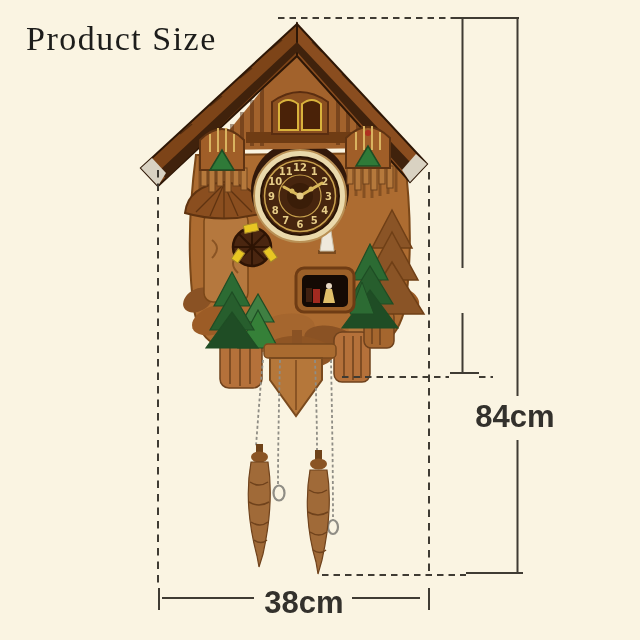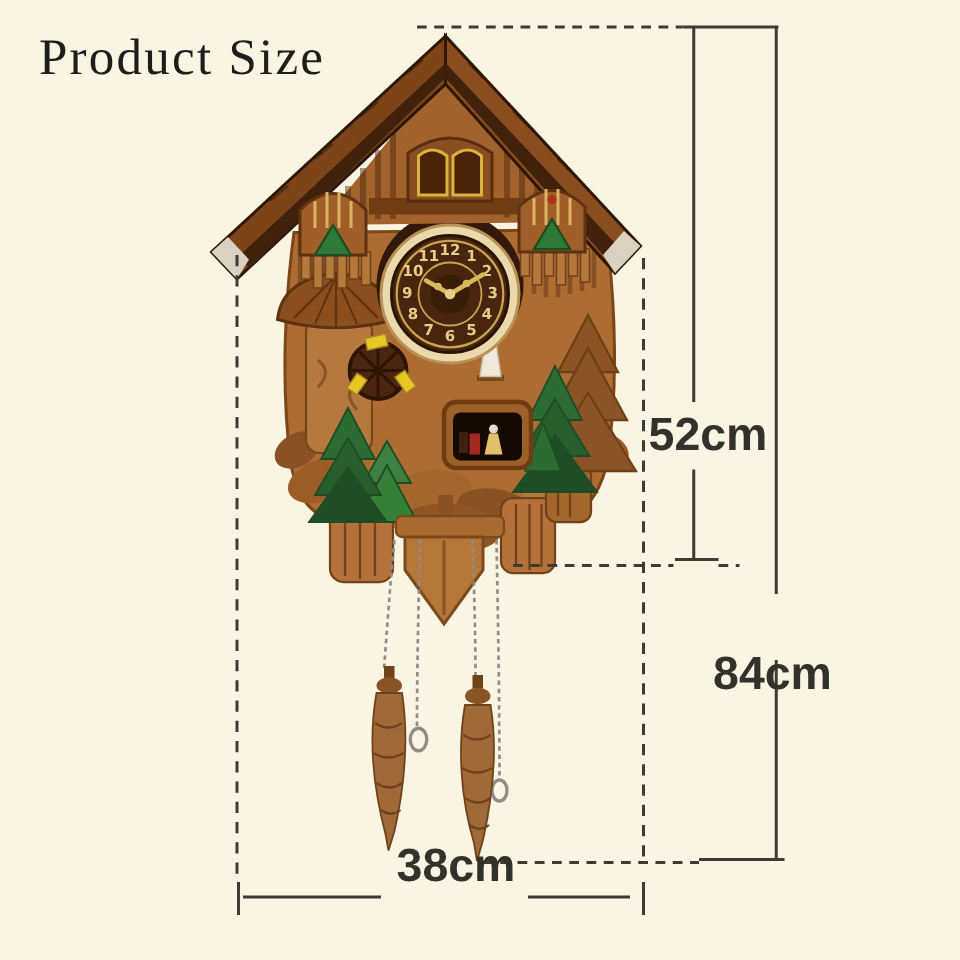--- a/index.html
+++ b/index.html
@@ -10,22 +10,22 @@
     position:absolute;left:26px;top:20px;
     font-family:"Liberation Serif","DejaVu Serif",serif;
     font-size:34px;color:#1d1d1b;letter-spacing:1.5px;white-space:nowrap;
   }
   .dim-label{
     position:absolute;text-align:center;
     font-family:"Liberation Sans","DejaVu Sans",sans-serif;
     font-size:31px;font-weight:600;color:#33312c;line-height:1;
   }
   #label-52{left:430px;top:274px;width:84px;}
-  #label-84{left:471px;top:401px;width:88px;margin-top:32px;}
-  #label-38{left:258px;top:561px;width:92px;}
+  #label-84{left:471px;top:401px;width:88px;}
+  #label-38{left:258px;top:587px;width:92px;}
   svg .dim{stroke:#3f3b33;stroke-width:2;fill:none;}
   svg .dash{stroke-dasharray:6.5,5;}
   svg .dashv{stroke-dasharray:7.5,6;}
   svg .chain{stroke:#8f8d85;stroke-width:1.8;fill:none;stroke-dasharray:3,2.5;}
   svg .ring{stroke:#8f8d85;stroke-width:2.2;fill:none;}
   svg .numerals text{
     font-family:"DejaVu Sans",sans-serif;font-size:10px;font-weight:bold;
     fill:#e6cc87;text-anchor:middle;dominant-baseline:central;
   }
 </style>
@@ -321,17 +321,16 @@
 
       <g>
         <line class="dim" x1="159" y1="588" x2="159" y2="610"></line>
         <line class="dim" x1="162" y1="598" x2="254" y2="598"></line>
         <line class="dim" x1="352" y1="598" x2="420" y2="598"></line>
         <line class="dim" x1="429" y1="588" x2="429" y2="610"></line>
       </g>
     </g>
   </svg>
 
-  <div class="dim-label" id="label-52">52cm</div>
   <div class="dim-label" id="label-84">84cm</div>
   <div class="dim-label" id="label-38">38cm</div>
 
 </div>
 
 </body></html>

